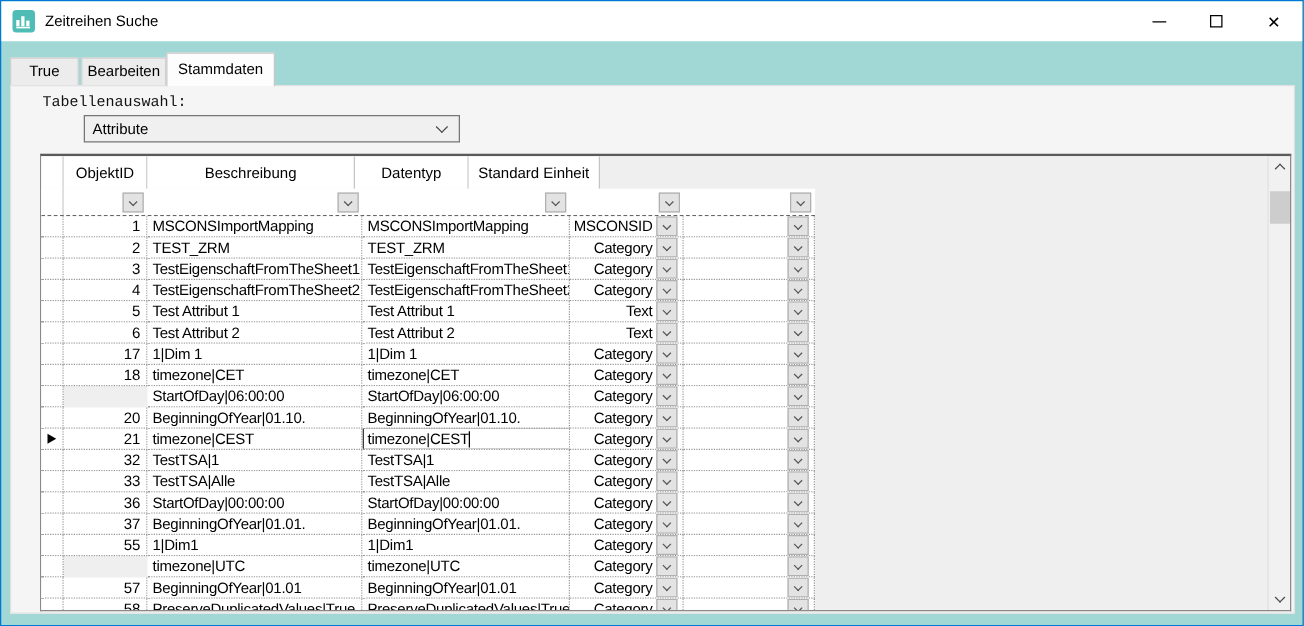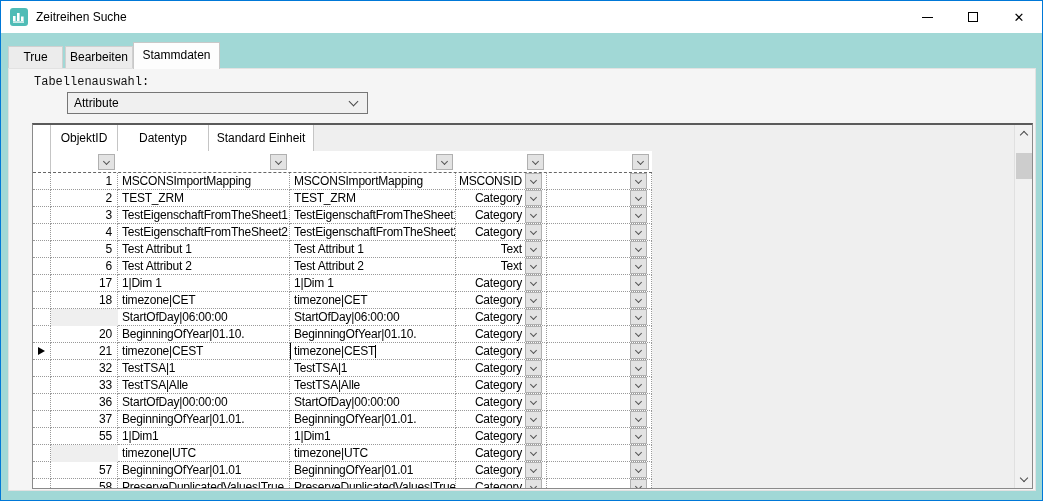--- a/index.html
+++ b/index.html
@@ -128,20 +128,21 @@
       <span class="combo-val">Attribute</span>
       <span class="chev"></span>
     </div>
 
     <div class="panel">
       <div class="gridbody">
 
         <div class="hdr-row">
           <div class="hdr-cell" style="width:18px"></div>
           <div class="hdr-cell" style="width:67px">ObjektID</div>
+          <div class="hdr-cell" style="width:166px">Beschreibung</div>
           <div class="hdr-cell" style="width:91px">Datentyp</div>
           <div class="hdr-cell" style="width:105px">Standard Einheit</div>
           <div class="filler"></div>
         </div>
 
         <div class="filter-row">
           <div class="filter-cell sep" style="width:18px"></div>
           <div class="filter-cell" style="width:67px">
             <div class="cellbtn">
                 <span class="chev"></span>

